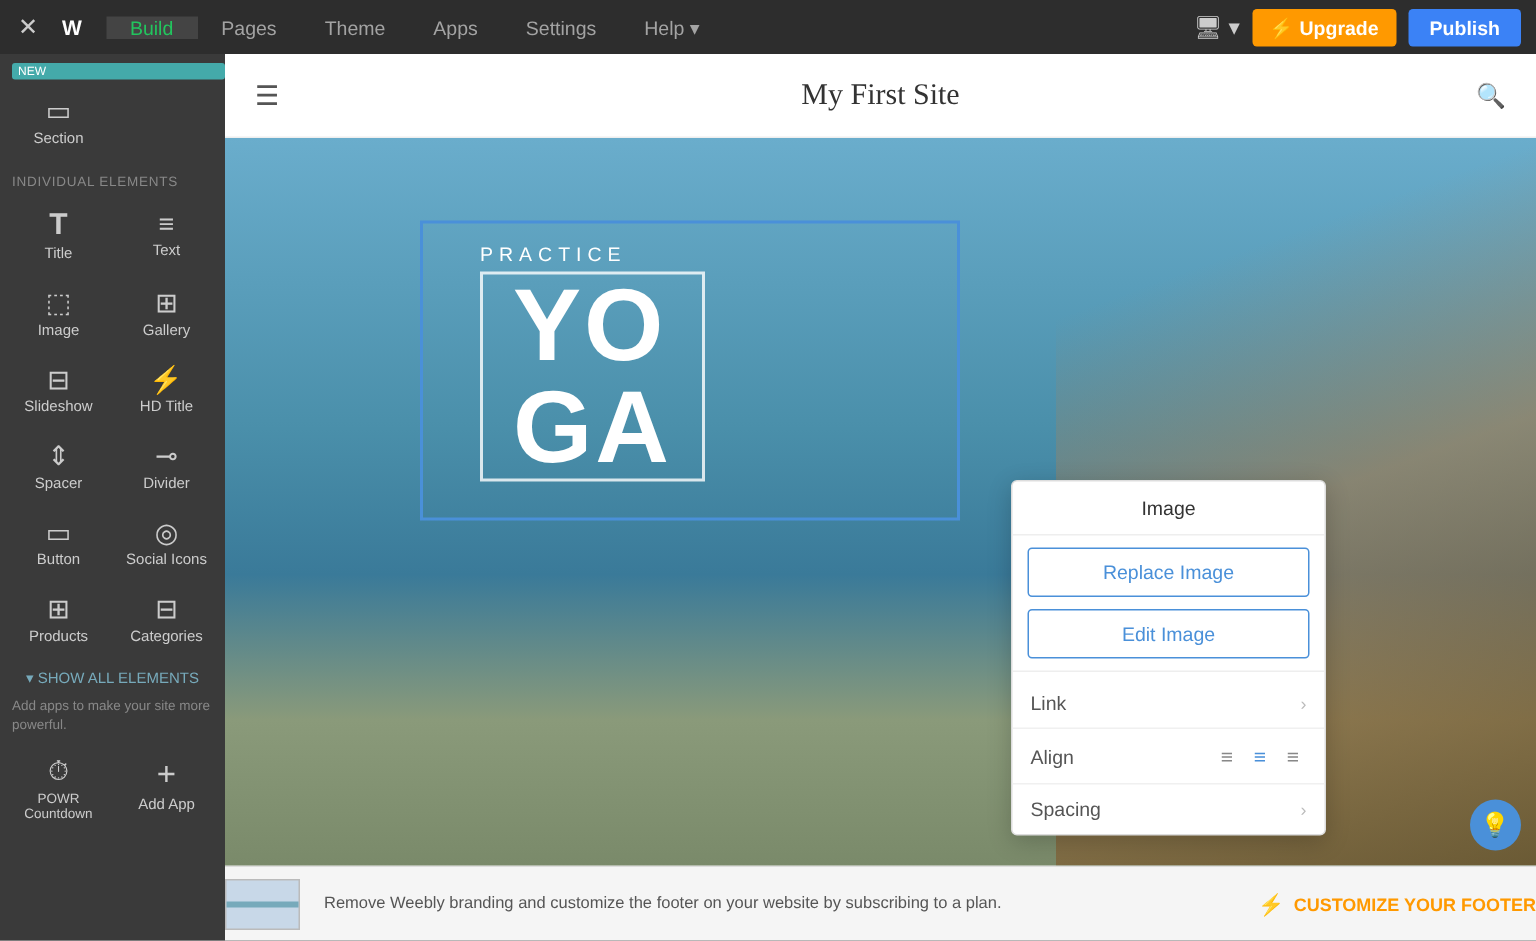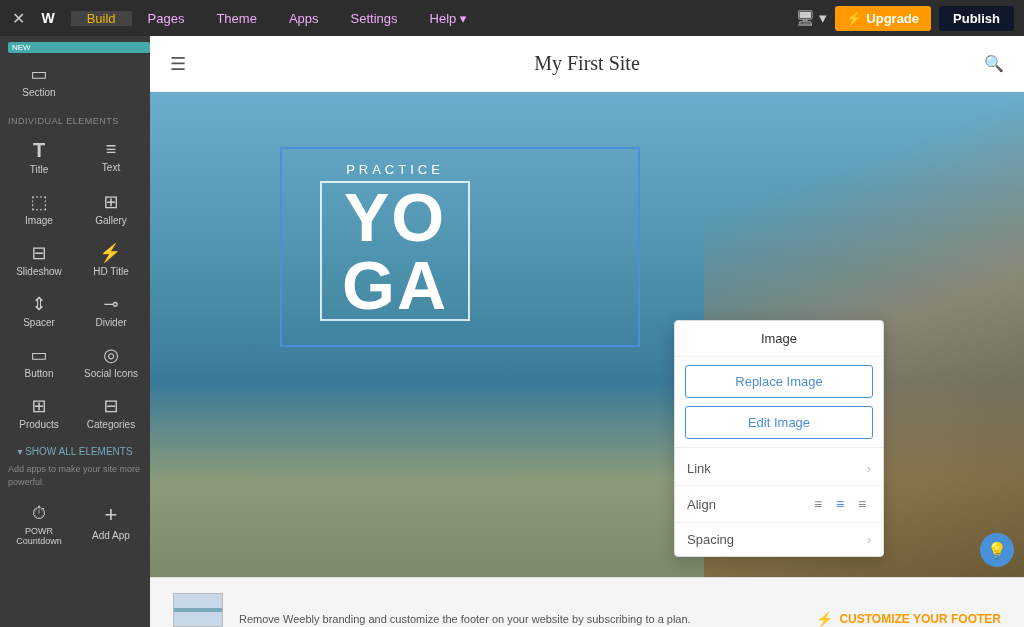--- a/index.html
+++ b/index.html
@@ -7,31 +7,31 @@
 
     
     #top-nav {
       display: flex; align-items: center; height: 36px;
       background: #2d2d2d; color: #ccc;
       position: relative; z-index: 100;
     }
     #top-nav .nav-left { display: flex; align-items: center; padding: 0 8px; gap: 4px; }
     #top-nav .nav-tabs { display: flex; align-items: stretch; flex: 1; }
     #top-nav .nav-tab {
-      padding: 0 16px; display: flex; align-items: center; color: #f0abfc;
+      padding: 0 16px; display: flex; align-items: center; color: #a3a3a3;
       cursor: pointer; font-size: 13px; border: none; background: none;
     }
-    #top-nav .nav-tab.active { background: #444; color: #eab308; }
+    #top-nav .nav-tab.active { background: #444; color: #22c55e; }
     #top-nav .nav-right { display: flex; align-items: center; gap: 8px; padding: 0 10px; }
     .btn-upgrade {
       background: #f90; color: #fff; border: none; border-radius: 3px;
       padding: 5px 12px; font-size: 13px; cursor: pointer; font-weight: 600;
     }
     .btn-publish {
-      background: #0f172a; color: #fff; border: none; border-radius: 3px;
+      background: #3b82f6; color: #fff; border: none; border-radius: 3px;
       padding: 5px 14px; font-size: 13px; cursor: pointer; font-weight: 600;
     }
     .close-icon-btn {
       background: none; border: none; color: #ccc; cursor: pointer; font-size: 16px; padding: 4px;
     }
     .weebly-logo { color: #fff; font-weight: bold; font-size: 14px; padding: 0 8px; }
 
     
     #main { display: flex; height: calc(627px - 36px); border-radius: 27px; }
 
@@ -140,21 +140,21 @@
       cursor: pointer; color: #888; font-size: 14px;
     }
     .align-icon.active { color: #4a90d9; }
 
     
     .chevron-right { color: #bbb; font-size: 12px; }
 
     
     #bottom-bar {
       height: 50px; background: #f5f5f5; border-top: 1px solid #ddd;
-      display: flex; align-items: flex-end; padding: 0 23px; gap: 16px;
+      display: flex; align-items: center; padding: 0 0; gap: 16px;
     }
     #bottom-bar .footer-preview {
       width: 50px; height: 34px; background: #c8d8e8; border: 1px solid #bbb;
       display: flex; align-items: center; justify-content: center; flex-shrink: 0;
     }
     #bottom-bar .footer-text { font-size: 11px; color: #555; flex: 1; line-height: 1.5; }
     #bottom-bar .customize-btn {
       display: flex; align-items: center; gap: 6px;
       color: #f90; font-size: 12px; font-weight: 600; cursor: pointer; white-space: nowrap;
     }
@@ -271,21 +271,21 @@
       <span class="site-title">My First Site</span>
       <span class="search-icon">🔍</span>
     </div>
 
     <div id="hero-area">
 
       <div style="position:absolute; top:0; right:0; bottom:0; width:320px; background: linear-gradient(160deg, transparent 20%, rgba(180,130,80,0.6) 50%, rgba(100,70,30,0.7) 100%); z-index:1;"></div>
 
       <div class="selection-box" style="left: 130px; top: 55px; width: 360px; height: 200px; z-index: 2;"></div>
 
-      <div style="position:absolute; top: 70px; left: 170px; z-index:3; color:#fff; text-align:center;">
+      <div style="position:absolute; top: 70px; left: 170px; z-index:3; color:#fff; text-align:left;">
         <div class="practice-text">PRACTICE</div>
         <div style="border: 2px solid rgba(255,255,255,0.8); padding: 0 20px;">
           <div class="yoga-text" style="font-size:68px; font-weight:900; color:#fff; line-height:1;">YO<br>GA</div>
         </div>
       </div>
 
       <div id="image-panel">
         <div class="panel-title">Image</div>
         <button class="panel-btn">Replace Image</button>
         <button class="panel-btn">Edit Image</button>

